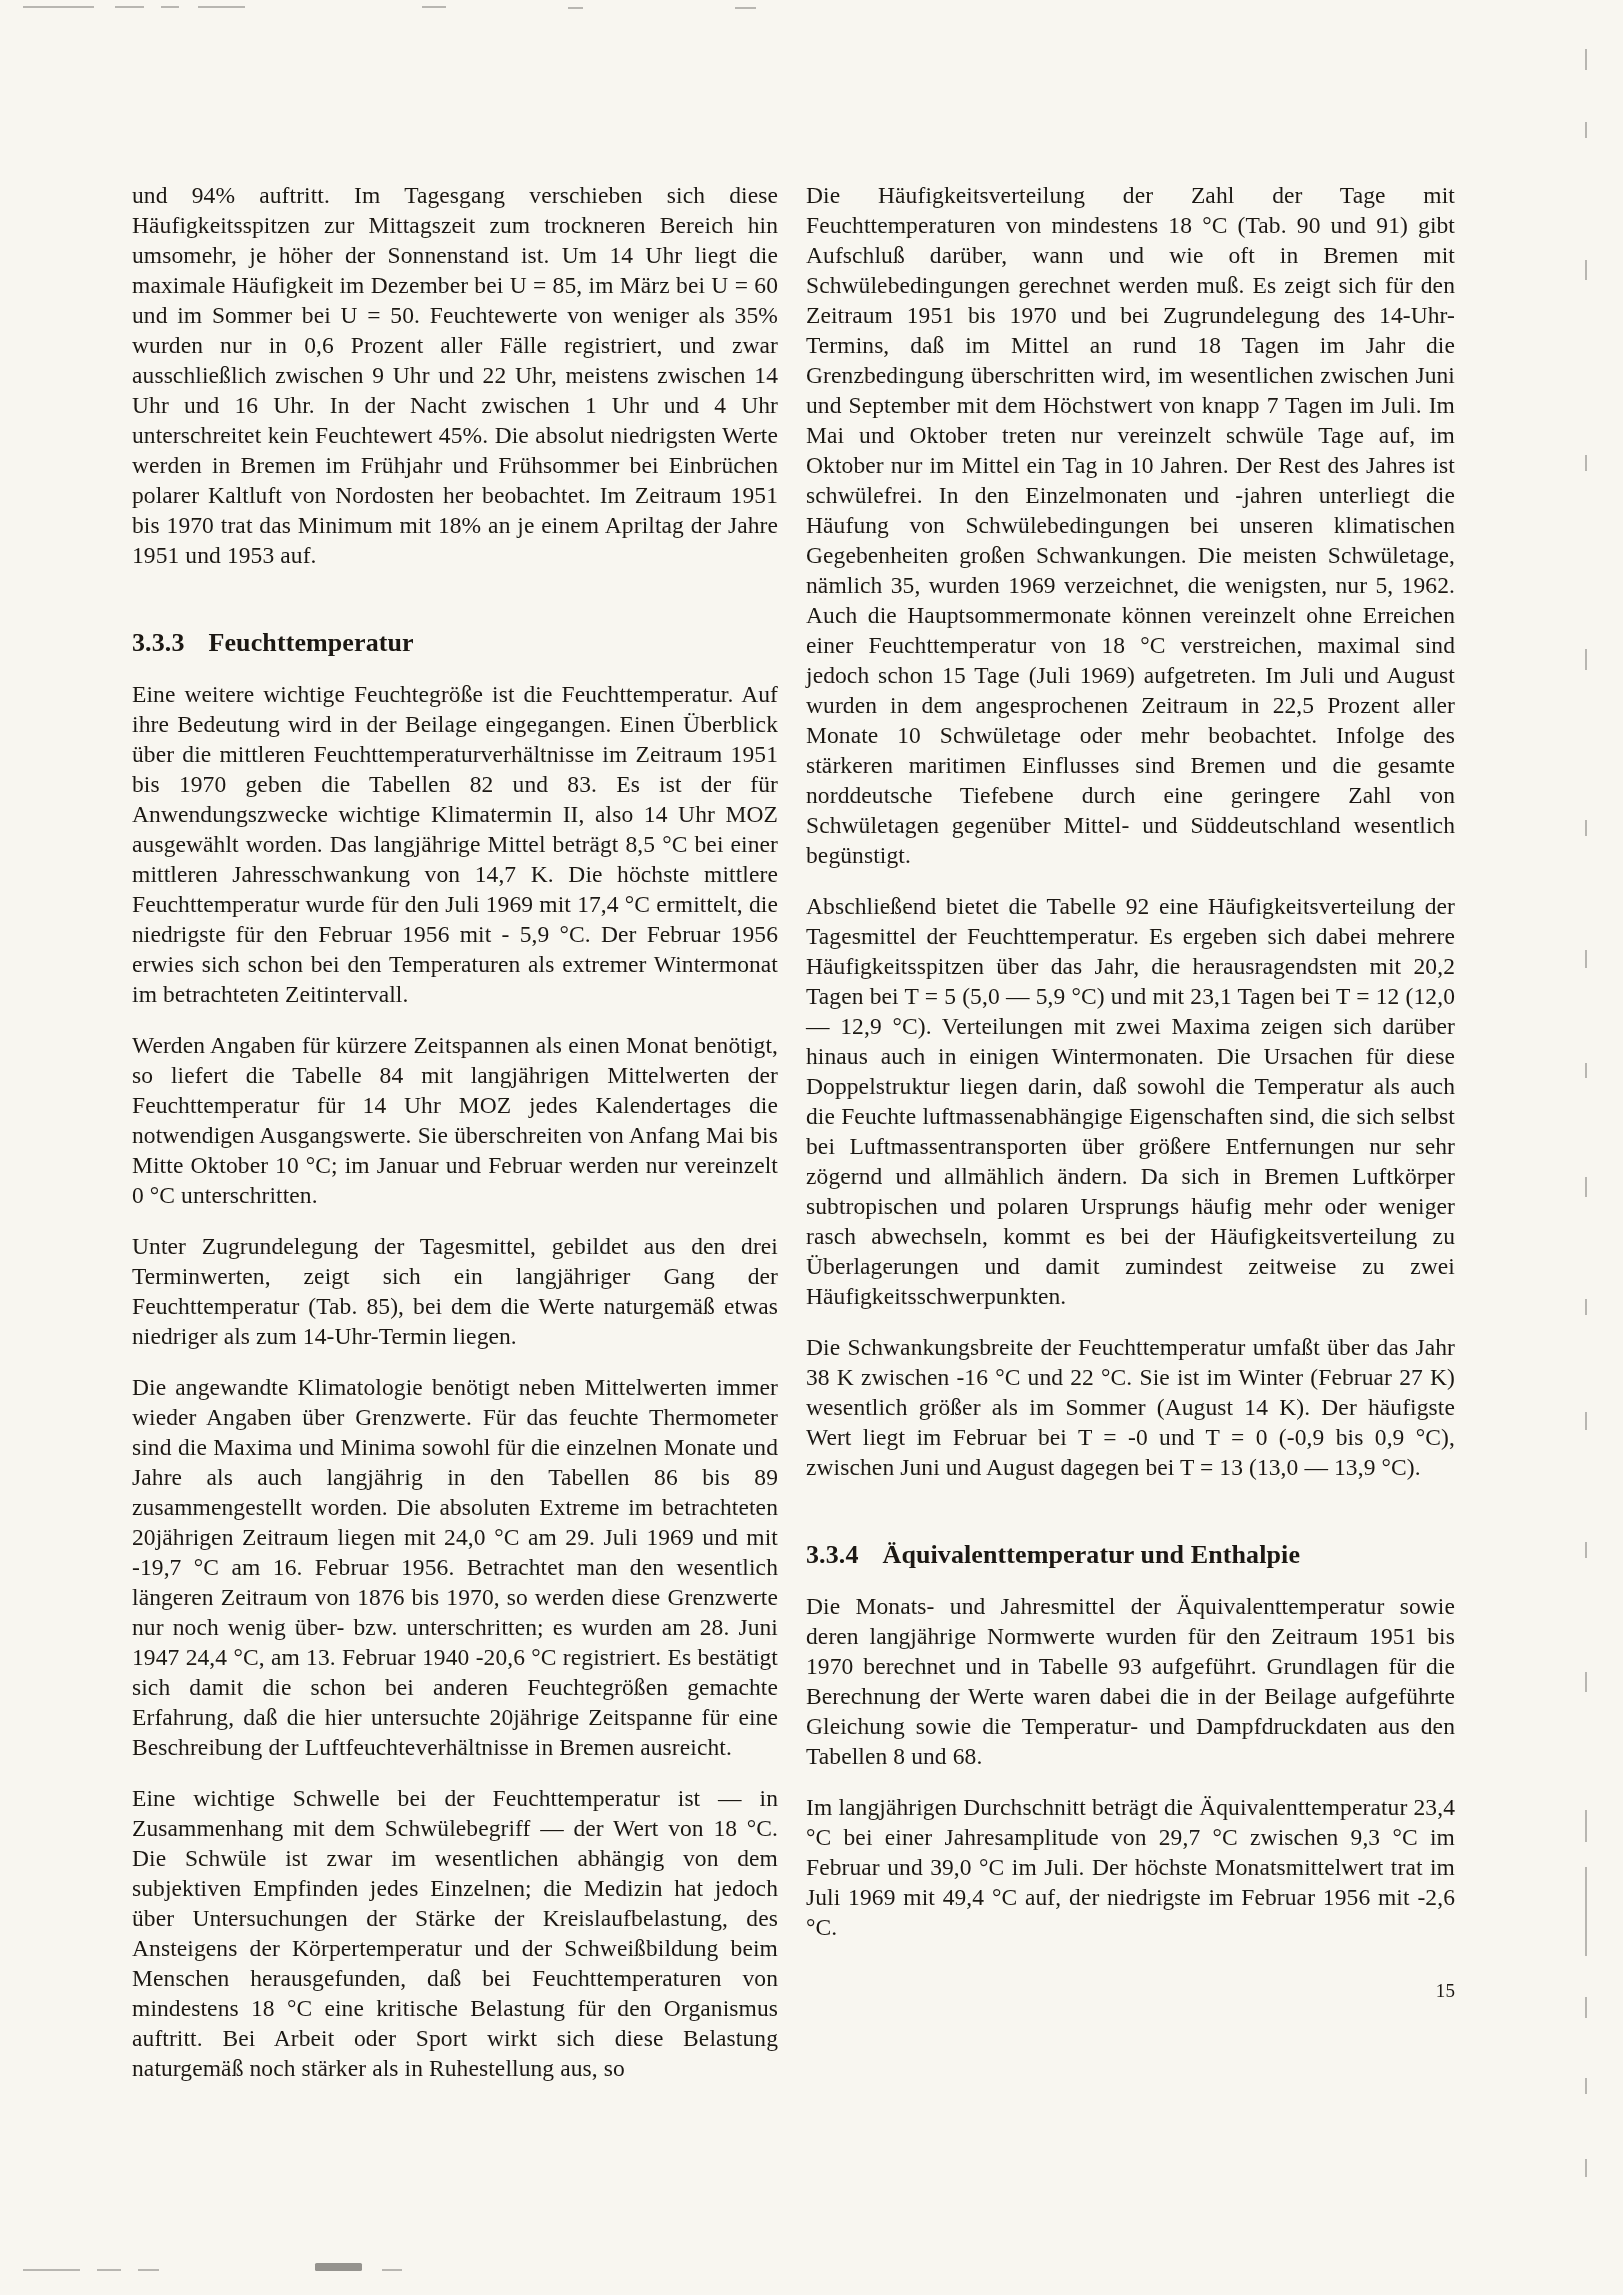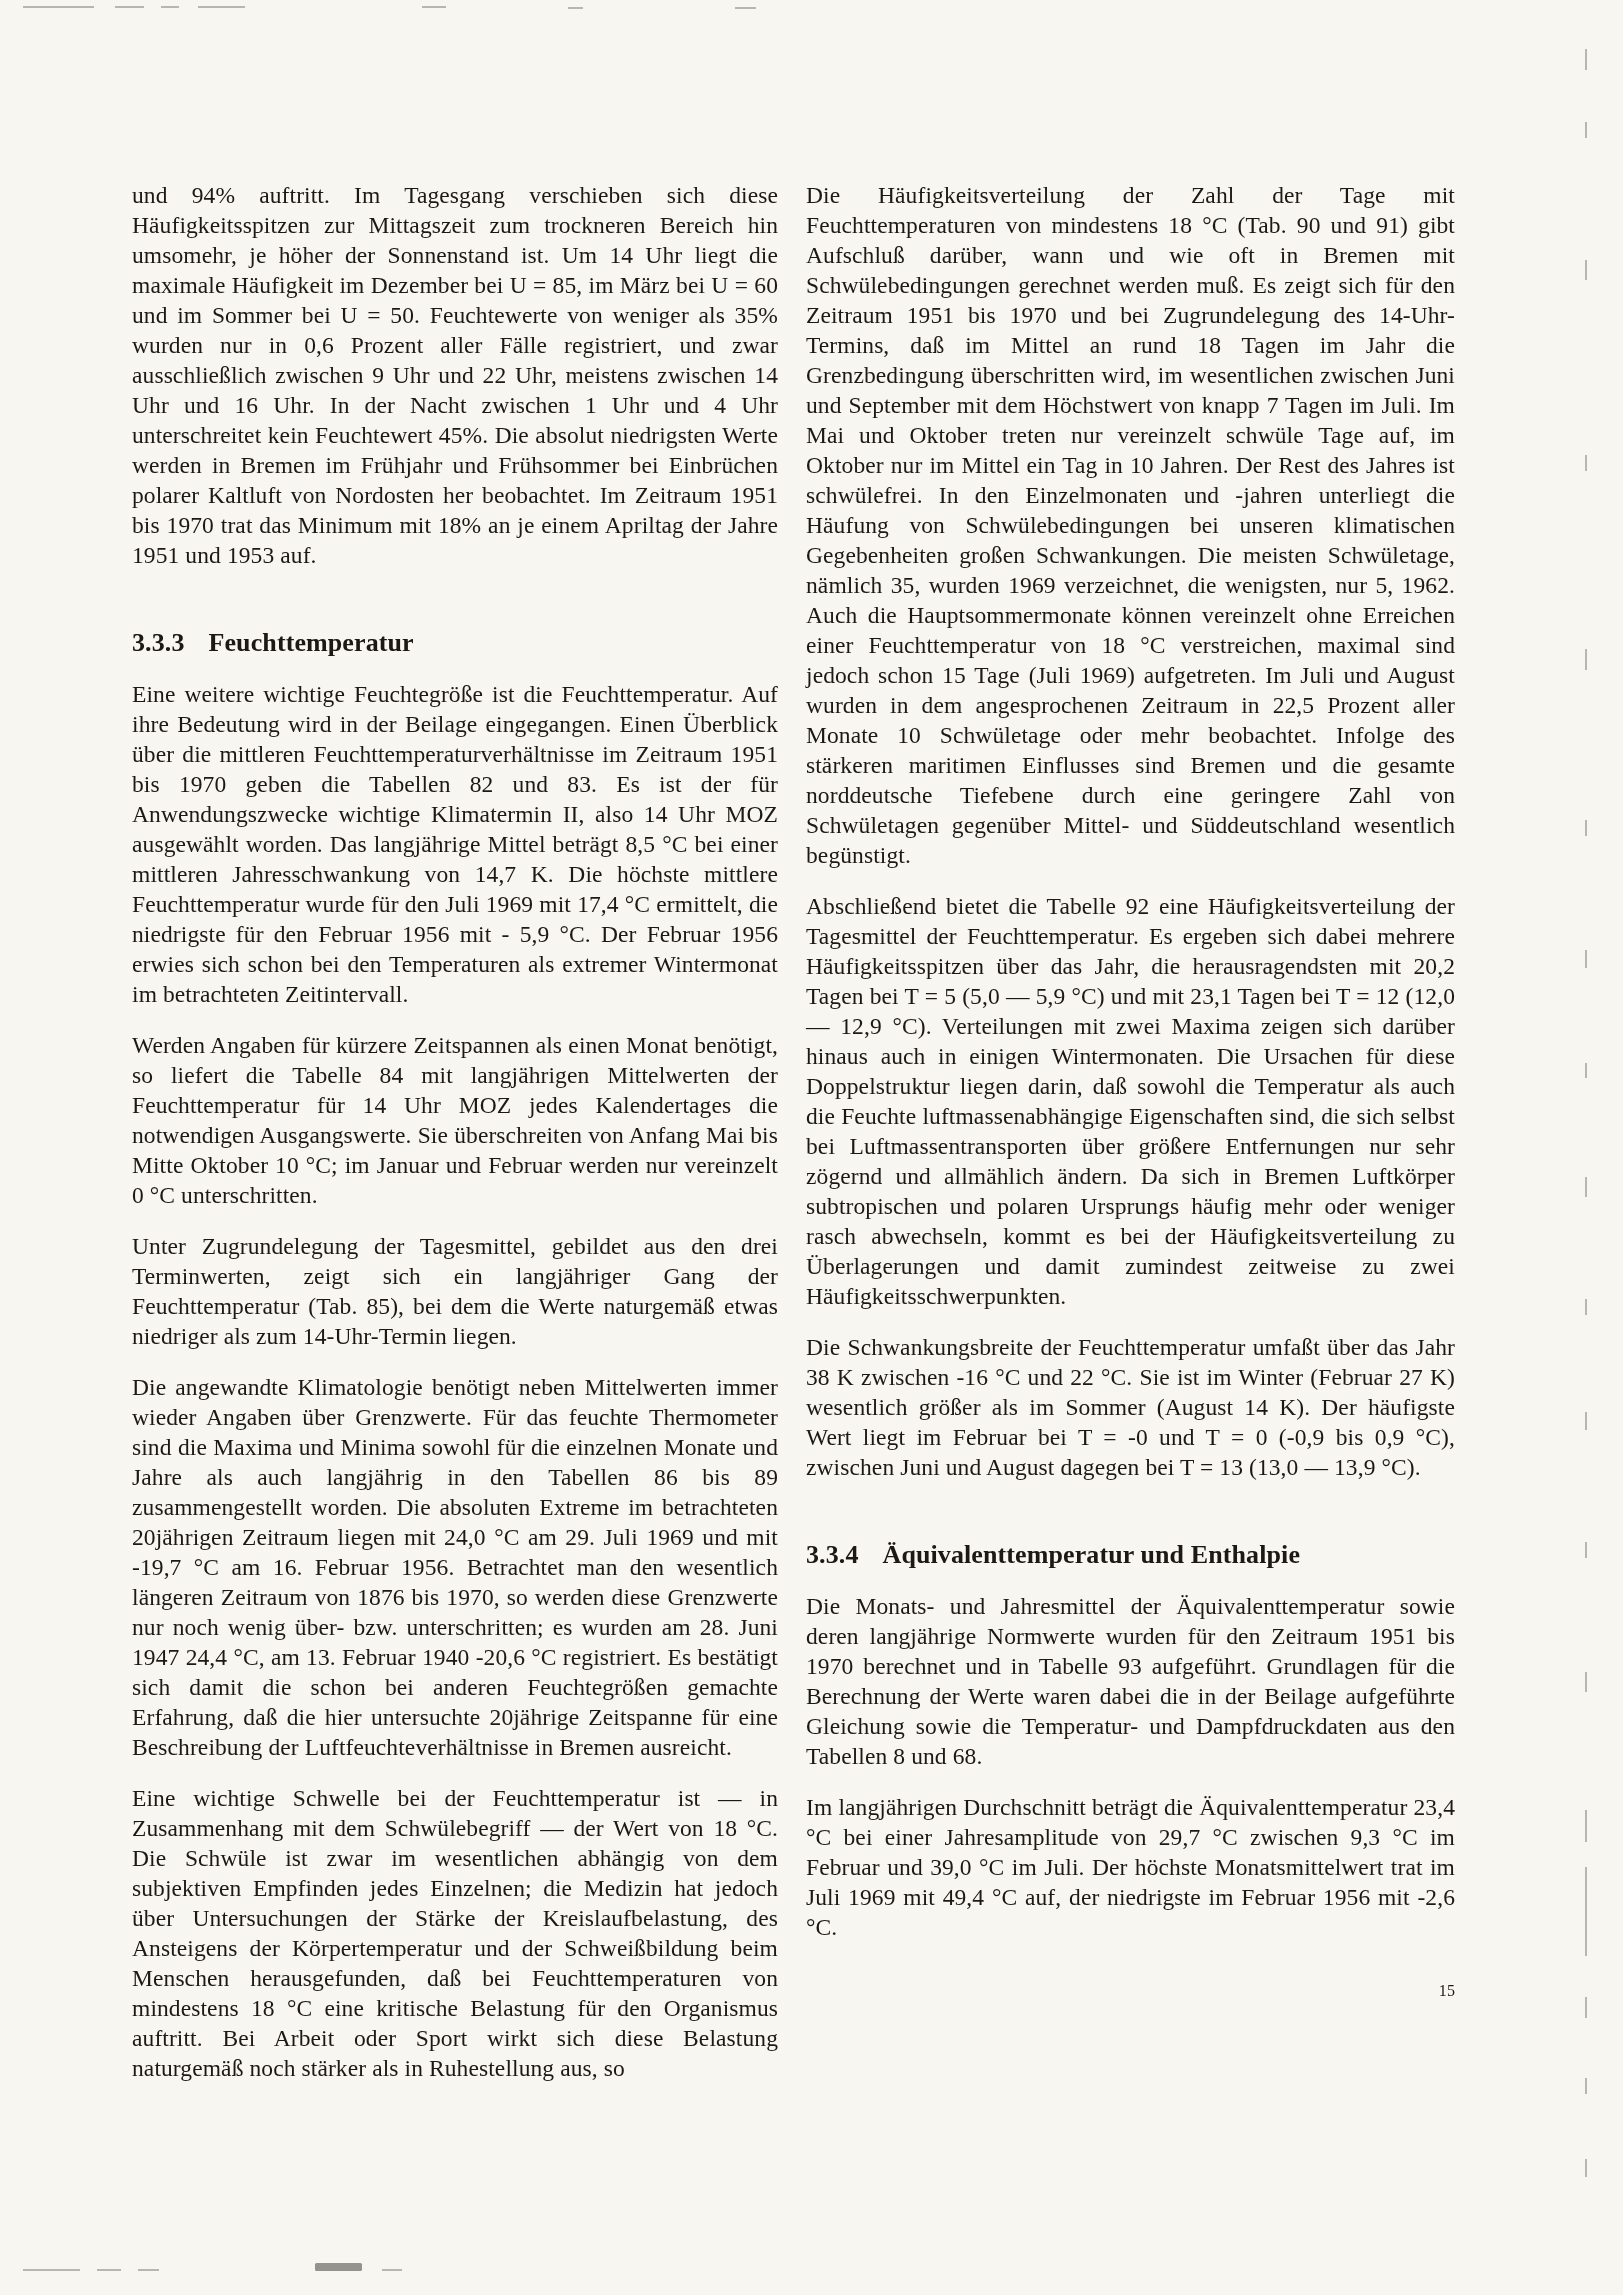--- a/index.html
+++ b/index.html
@@ -38,21 +38,21 @@
     font-size: 26px;
     line-height: 30px;
     font-weight: 700;
     margin: 58px 0 21px 0;
     letter-spacing: 0.1px;
   }
   .heading-number { margin-right: 24px; }
   .page-number {
     margin-top: 34px;
     text-align: right;
-    font-size: 16px;
+    font-size: 19px;
   }
   
   .vmark, .hmark, .smudge {
     position: absolute;
     background: rgba(50, 48, 44, 0.32);
   }
   .vmark { width: 2.4px; }
   .hmark { height: 2.4px; }
   .smudge { background: rgba(50, 48, 44, 0.5); border-radius: 1.6px; }
 </style>

